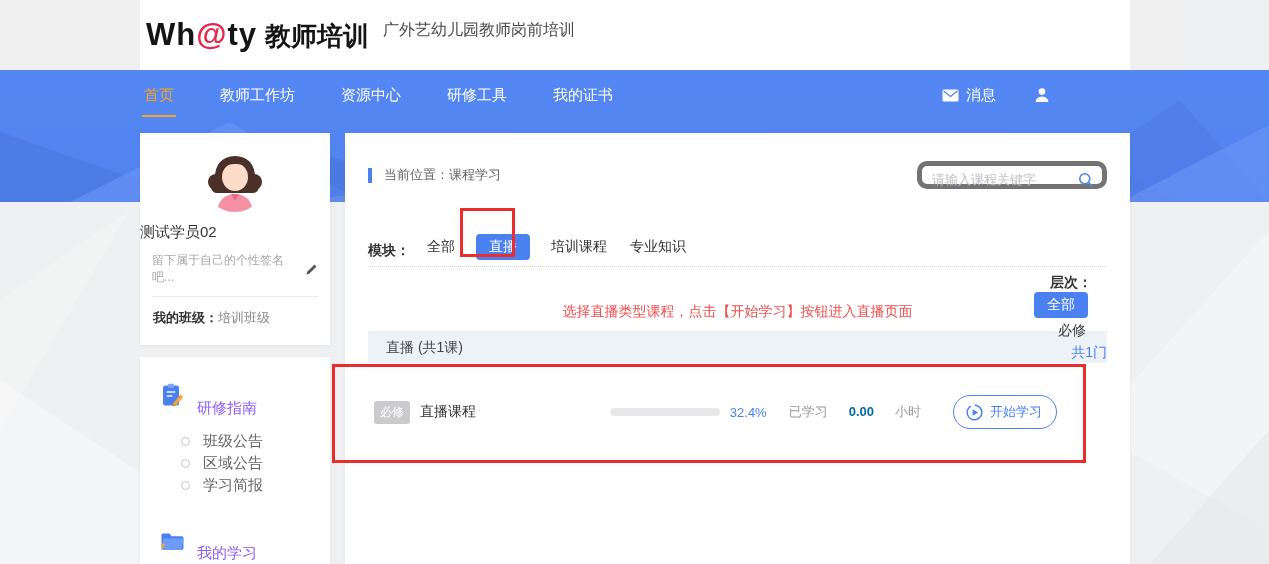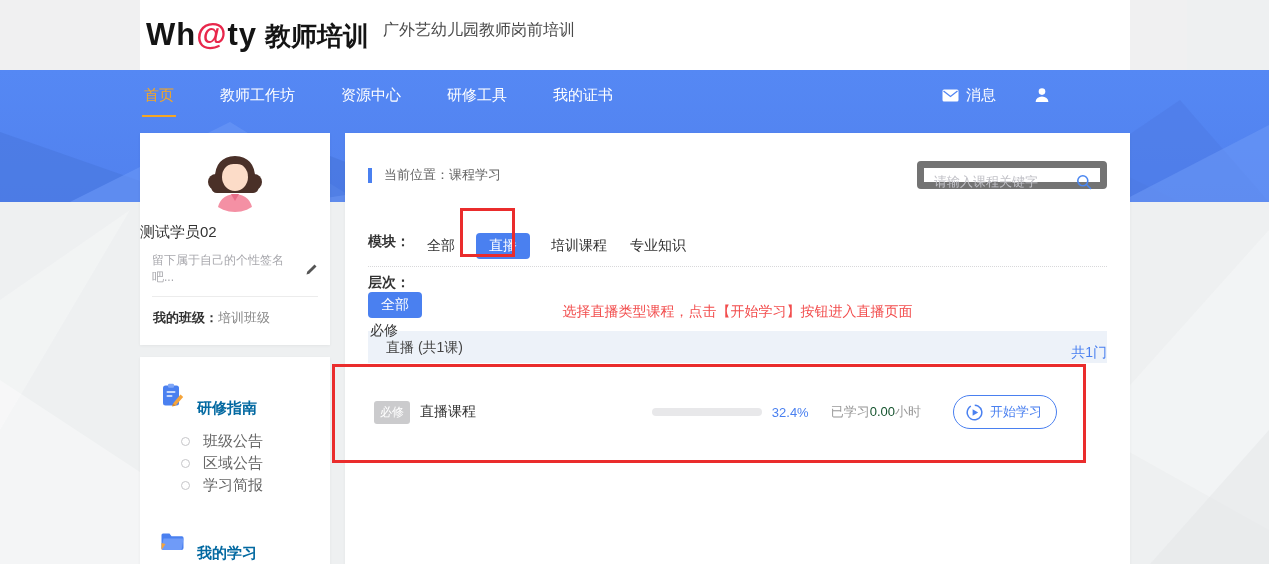--- a/index.html
+++ b/index.html
@@ -40,54 +40,54 @@
   .sig-edit { cursor: pointer; display: flex; }
   .p-divider { border-top: 1px solid #ececec; margin: 10px 12px 0; }
   .info-row { padding: 0 13px; margin-top: 12px; font-size: 13px; }
   .info-label { font-weight: bold; color: #333; }
   .info-value { color: #888; }
 
   
   .side-card { position: absolute; left: 140px; top: 357px; width: 190px; height: 230px; background: #fff; box-shadow: 0 1px 3px rgba(0,0,0,.05); }
   .side-header { display: flex; align-items: center; padding: 14px 0 0 20px; }
   .side-header.second { padding-top: 20px; }
-  .side-title { font-size: 15px; font-weight: bold; color: #0369a1; margin-left: 13px; margin-top: 28px; }
+  .side-title { font-size: 15px; font-weight: normal; color: #8b5cf6; margin-left: 13px; margin-top: 28px; }
   .side-list { margin-top: 12px; }
   .side-item { display: flex; align-items: center; padding-left: 41px; height: 22px; font-size: 15px; color: #666; cursor: pointer; }
   .bullet { width: 9px; height: 9px; border: 1px solid #c6c6c9; border-radius: 50%; margin-right: 13px; flex: none; }
 
   
   .main-card { position: absolute; left: 345px; top: 133px; width: 785px; height: 445px; background: #fff; box-shadow: 0 1px 3px rgba(0,0,0,.05); padding: 0 23px; }
   .crumb-row { display: flex; align-items: center; justify-content: space-between; margin-top: 28px; height: 28px; }
   .crumb { display: flex; align-items: center; font-size: 13px; color: #666; }
   .crumb-bar { width: 4px; height: 15px; background: #4a80f0; margin-right: 12px; }
-  .search-box { position: relative; width: 190px; height: 28px; border: 7px solid #737373; border-radius: 4px; background: #fff; }
+  .search-box { position: relative; width: 190px; height: 28px; border: 5px solid #737373; border-radius: 10px; background: #fff; }
   .search-box input { border: none; outline: none; width: 155px; height: 26px; padding: 0 10px; font-size: 13px; color: #333; background: transparent; font-family: inherit; }
   .search-box input::placeholder { color: #c0c0c6; }
   .search-icon { position: absolute; right: 8px; top: 6px; cursor: pointer; display: flex; }
 
-  .filter-row { display: flex; align-items: flex-start; font-size: 14px; color: #333; height: 27px; }
+  .filter-row { display: flex; align-items: flex-end; font-size: 14px; color: #333; height: 27px; }
   .filter-row.module { margin-top: 44px; }
   .filter-row.level { margin-top: 7px; flex-direction: column; }
   .filter-label { font-weight: bold; width: 57px; flex: none; }
   .filter-opt { margin-right: 19px; cursor: pointer; padding: 4px 2px; }
   .filter-opt.pill { background: #4a80f0; color: #fff; border-radius: 4px; padding: 4px 13px; }
   .count { margin-left: auto; color: #4a80f0; font-size: 14px; }
   .dotted { border-bottom: 1px dotted #d8d8da; margin-top: 6px; }
   .tip { text-align: center; color: #f24d4d; font-size: 14px; margin-top: 2px; height: 18px; }
   .group-header { background: #edf2f9; height: 32px; line-height: 32px; padding-left: 18px; font-size: 14px; color: #444; margin-top: 10px; }
 
   .course-row { display: flex; align-items: center; margin-top: 32px; height: 34px; padding-left: 6px; }
   .badge { background: #cbcbcd; color: #fff; font-size: 12px; padding: 3px 6px; border-radius: 3px; flex: none; }
   .course-title { font-size: 14px; color: #333; margin-left: 10px; cursor: pointer; }
   .progress-track { width: 110px; height: 8px; background: #e8e8ea; border-radius: 4px; margin-left: auto; overflow: hidden; }
   .progress-fill { height: 100%; width: 0%; background: #4a80f0; border-radius: 4px; }
   .progress-pct { color: #4a80f0; font-size: 13px; margin-left: 10px; }
   .studied { color: #999; font-size: 13px; margin-left: 22px; white-space: nowrap; }
-  .studied .hours { color: #14532d; margin: 0 0; }
+  .studied .hours { color: #0369a1; margin: 0 21px; font-weight: bold; }
   .start-btn { margin-left: 32px; margin-right: 50px; display: flex; align-items: center; border: 1px solid #4a80f0; color: #4a80f0; border-radius: 17px; padding: 7px 14px 7px 12px; font-size: 13px; background: #fff; cursor: pointer; font-family: inherit; }
   .start-btn svg { margin-right: 7px; }
 
   
   .ann { position: absolute; border: 3px solid #ea2c2c; z-index: 50; pointer-events: none; }
   .ann-filter { left: 460px; top: 208px; width: 55px; height: 49px; }
   .ann-course { left: 332px; top: 364px; width: 754px; height: 99px; }
 </style>
 </head>
 <body>

